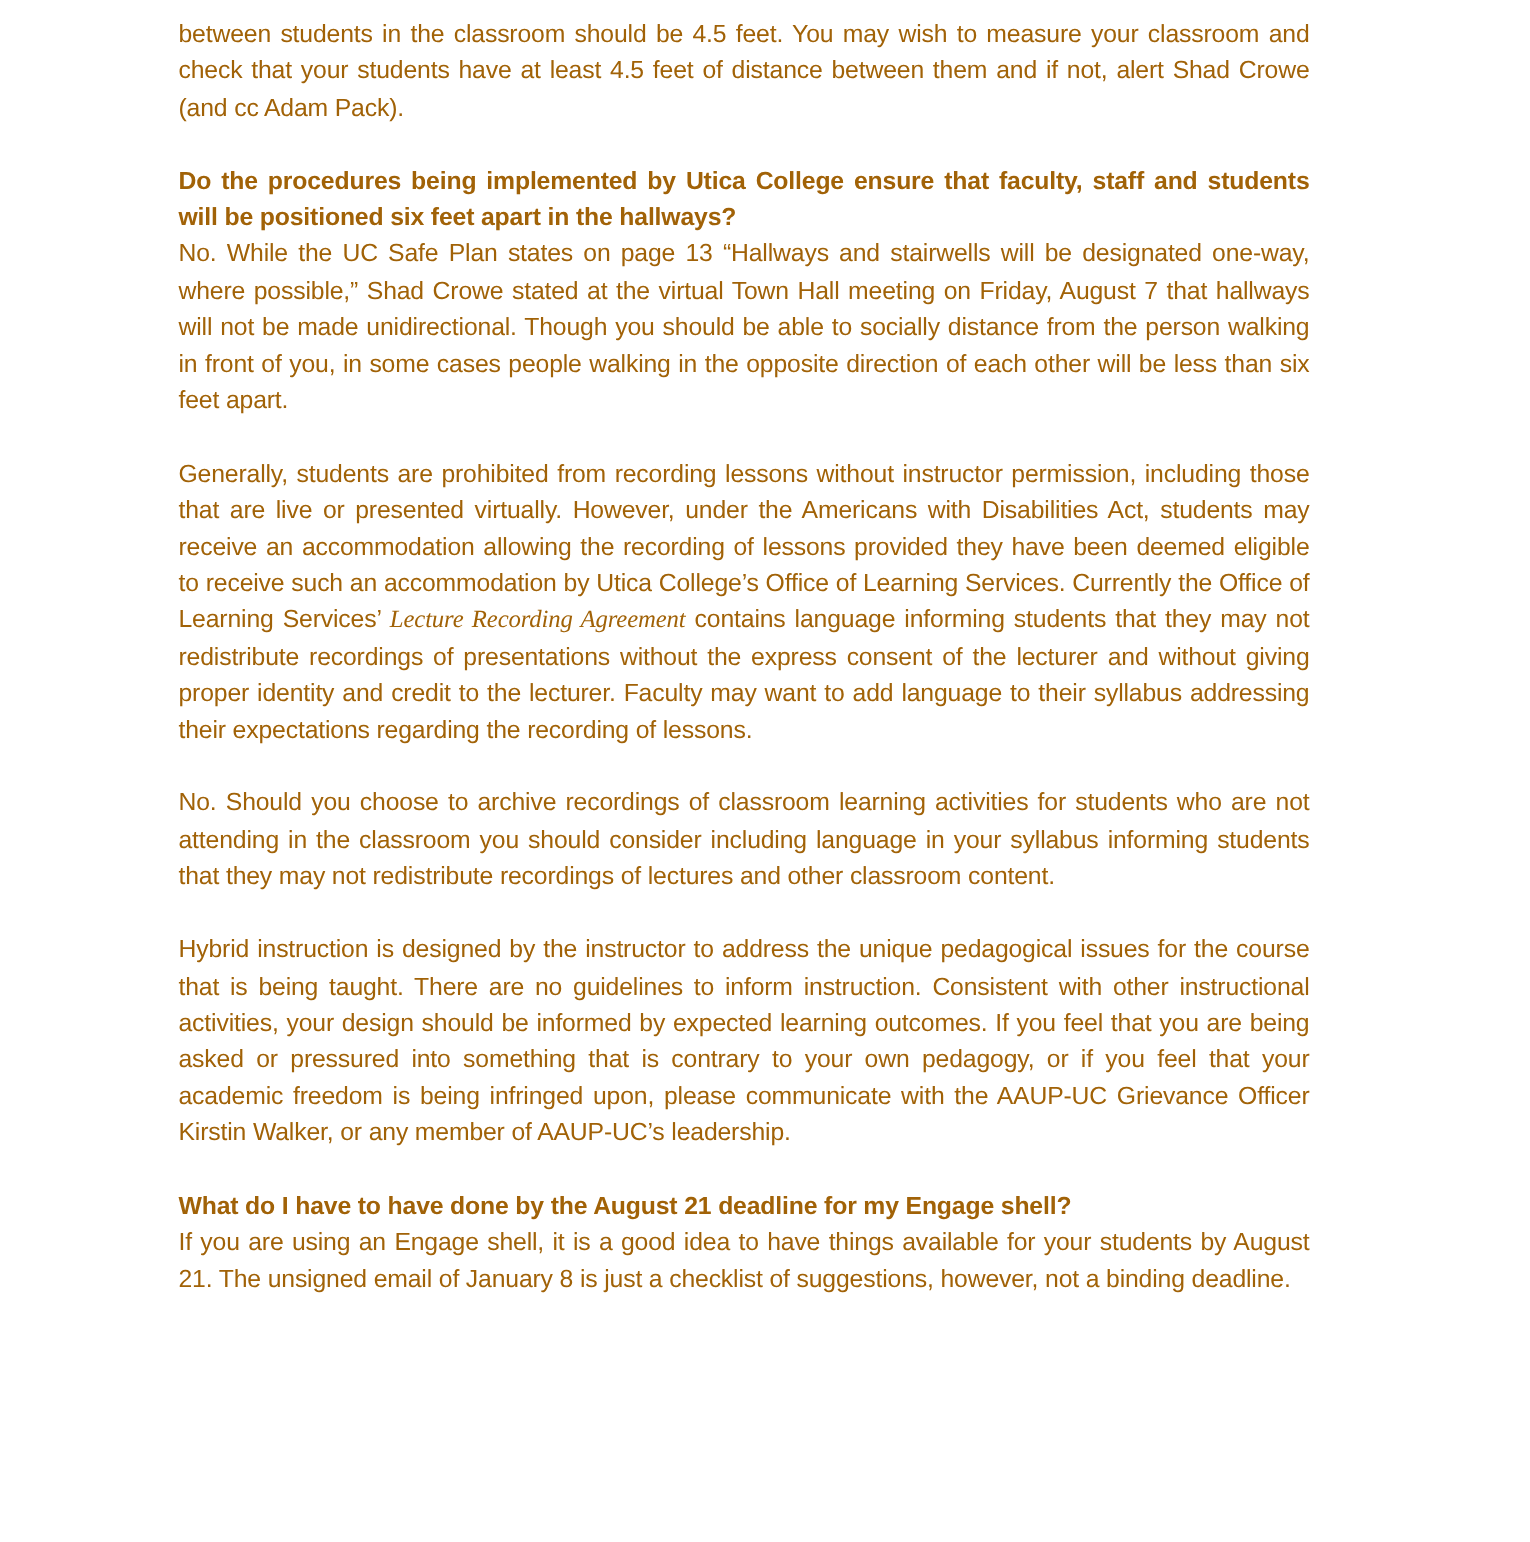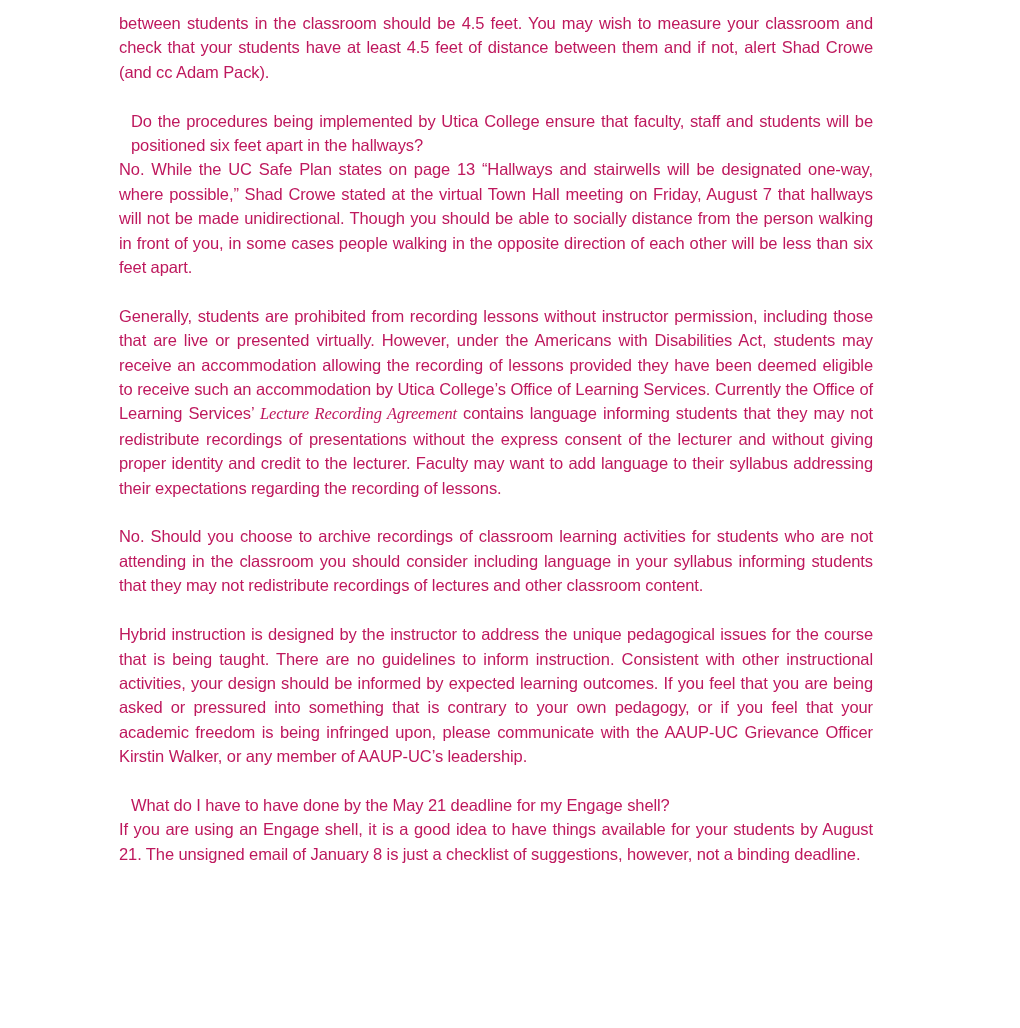--- a/index.html
+++ b/index.html
@@ -10,32 +10,31 @@
   .page {
     position: relative;
     box-sizing: border-box;
     width: 992px;
     min-height: 1028px;
     background: #ffffff;
     padding: 11px 119px 11px 119px;
     font-family: "Liberation Sans", sans-serif;
     font-size: 16.5px;
     line-height: 24.4px;
-    color: #be185d;
+    color: #a16207;
     letter-spacing: -0.1px;
   }
   .para, .question, .answer {
     margin: 0;
     text-align: justify;
     font-size: 16.5px;
     line-height: 24.4px;
   }
   .question {
-    font-weight: normal;
-    margin-left: 12px;
+    font-weight: bold;
   }
   .qa-block {
     margin-top: 24.4px;
   }
   .italic-title {
     font-style: italic;
     font-family: Liberation Serif, serif;
   }
 </style>
 </head>
@@ -56,17 +55,17 @@
 
   <section class="qa-block">
     <p class="answer">No. Should you choose to archive recordings of classroom learning activities for students who are not attending in the classroom you should consider including language in your syllabus informing students that they may not redistribute recordings of lectures and other classroom content.</p>
   </section>
 
   <section class="qa-block">
     <p class="answer">Hybrid instruction is designed by the instructor to address the unique pedagogical issues for the course that is being taught. There are no guidelines to inform instruction. Consistent with other instructional activities, your design should be informed by expected learning outcomes. If you feel that you are being asked or pressured into something that is contrary to your own pedagogy, or if you feel that your academic freedom is being infringed upon, please communicate with the AAUP-UC Grievance Officer Kirstin Walker, or any member of AAUP-UC’s leadership.</p>
   </section>
 
   <section class="qa-block">
-    <h2 class="question">What do I have to have done by the May 21 deadline for my Engage shell?</h2>
+    <h2 class="question">What do I have to have done by the August 21 deadline for my Engage shell?</h2>
     <p class="answer">If you are using an Engage shell, it is a good idea to have things available for your students by August 21. The unsigned email of January 8 is just a checklist of suggestions, however, not a binding deadline.</p>
   </section>
 
 </div>
 
 </body></html>

